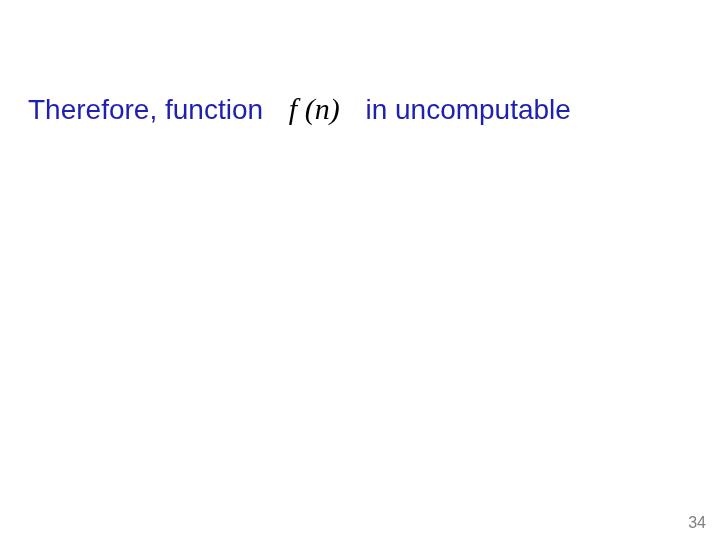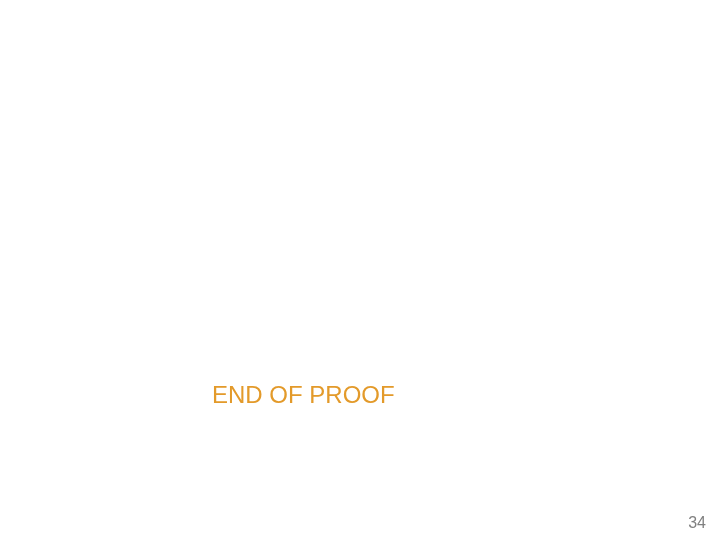--- a/index.html
+++ b/index.html
@@ -54,18 +54,22 @@
     font-family: Arial, Helvetica, sans-serif;
     font-size: 16px;
     color: #808080;
   }
 </style>
 </head>
 <body>
 
 <div class="slide">
 
+  <div class="main-line">
+    <span class="prefix">Therefore, function</span>
+    <span class="math">f (n)</span>
+    <span class="suffix">in uncomputable</span>
+  </div>
 
-  <div class="end-proof">END OF PROOF</div>
 
   <div class="page-num">34</div>
 
 </div>
 
 </body></html>

